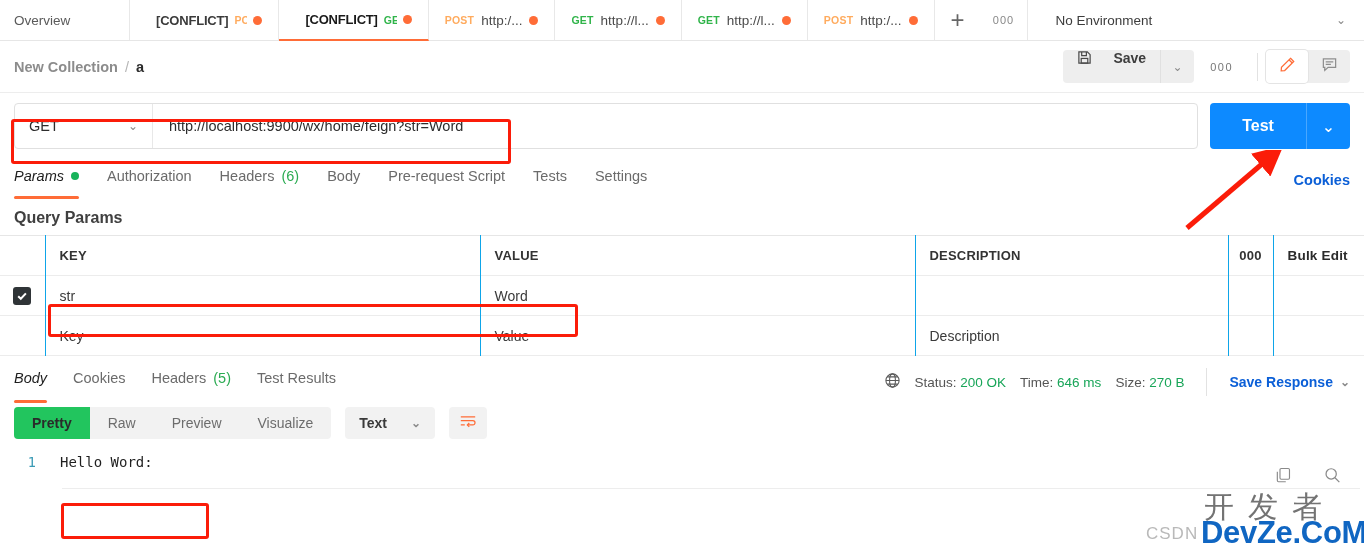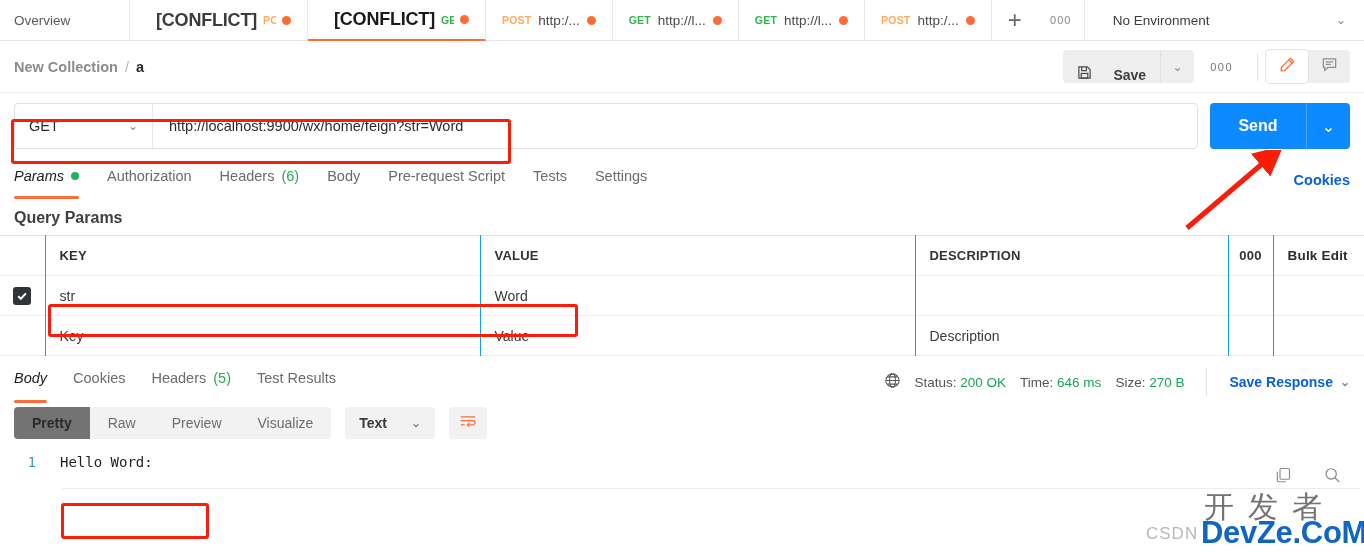--- a/index.html
+++ b/index.html
@@ -22,21 +22,21 @@
   .tab {
     display: flex; align-items: center; gap: 7px;
     padding: 0 16px;
     border-right: 1px solid #e8e8e8;
     font-size: 13.5px; color: #555;
     white-space: nowrap;
     position: relative;
   }
   .tab.overview { color: #5a5a5a; padding: 0 22px 0 14px; min-width: 130px; }
   .tab.conflict { gap: 6px; }
-  .tab .conflict-label { font-weight: bold; font-size: 18px; color: #3b3b3b; letter-spacing: -0.2px; padding-left: 10px; }
+  .tab .conflict-label { font-weight: bold; font-size: 13px; color: #3b3b3b; letter-spacing: -0.2px; padding-left: 10px; }
   .tab.active { border-bottom: 2px solid #ff6c37; margin-bottom: -1px; }
   .tab.active .conflict-label { color: #1a1a1a; }
   .meth { font-size: 10.5px; font-weight: bold; letter-spacing: 0.2px; }
   .meth.get { color: #30b44a; }
   .meth.post { color: #ffab5e; }
   .meth.clip { overflow: hidden; max-width: 13px; display:inline-block; }
   .tab .url { font-size: 13.5px; color: #4b4b4b; }
   .dot-unsaved {
     width: 9px; height: 9px; border-radius: 50%;
     background: #ff6c37; display: inline-block;
@@ -60,21 +60,21 @@
     display: flex; align-items: center; justify-content: space-between;
     height: 52px; padding: 0 14px 0 14px;
     border-bottom: 1px solid #ededed;
   }
   .crumbs { display: flex; align-items: center; gap: 7px; font-size: 14.5px; }
   .crumb-col { color: #8c8c8c; font-weight: bold; }
   .crumb-sep { color: #b5b5b5; }
   .crumb-cur { color: #2b2b2b; font-weight: bold; }
   .crumb-actions { display: flex; align-items: center; gap: 0px; }
   .savebtn {
-    display: flex; align-items: flex-end; gap: 21px;
+    display: flex; align-items: flex-start; gap: 21px;
     background: #eeeeee; border-radius: 4px 0 0 4px;
     height: 33px; padding: 0 14px;
     font-size: 14px; color: #3d3d3d; font-weight: bold;
   }
   .savecaret {
     background: #eeeeee; border-radius: 0 4px 4px 0;
     height: 33px; width: 34px;
     display:flex; align-items:center; justify-content:center;
     border-left: 1px solid #e0e0e0;
   }
@@ -174,21 +174,21 @@
   }
   .respbar-left { display: flex; align-items: flex-end; gap: 26px; height: 42px; }
   .respmeta { display: flex; align-items: center; gap: 14px; font-size: 13.5px; color: #555; }
   .respmeta .g { color: #18a558; }
   .globe { color: #4a4a4a; }
   .saveresp { color: #0b5fd7; font-weight: bold; font-size: 14px; display:flex; align-items:center; gap:7px;}
 
   .fmtrow { display: flex; align-items: center; gap: 14px; padding: 4px 14px 6px 14px; }
   .segs { display: flex; background: #f2f2f2; border-radius: 4px; overflow: hidden; }
   .seg { padding: 0 18px; height: 32px; display: flex; align-items: center; font-size: 14px; color: #6d6d6d; }
-  .seg.active { background: #737373; color: #2a2a2a; font-weight: bold; }
+  .seg.active { background: #22c55e; color: #2a2a2a; font-weight: bold; }
   .textsel {
     display: flex; align-items: center; gap: 24px;
     background: #f2f2f2; border-radius: 4px;
     height: 32px; padding: 0 14px; font-size: 14px; color: #3a3a3a; font-weight: bold;
   }
   .wrapbtn {
     background: #f2f2f2; border-radius: 4px; height: 32px; width: 38px;
     display: flex; align-items: center; justify-content: center;
   }
   .bodyarea { position: relative; padding: 6px 14px 0 14px; }
@@ -313,21 +313,21 @@
     <div class="urlbox">
       <div class="methodsel">
         <span>GET</span>
         <span class="chev">⌄</span>
       </div>
       <div class="urlinput">
         <span>http://localhost:9900/wx/home/feign?str=Word</span>
       </div>
     </div>
     <div class="sendwrap">
-      <div class="sendbtn">Send</div>
+      <div class="sendbtn">Test</div>
       <div class="sendcaret">
         <span>⌄</span>
       </div>
     </div>
   </div>
 
   <div class="reqtabs">
     <div class="reqtabs-left">
       <div class="rtab active">
         <span>Params</span>

